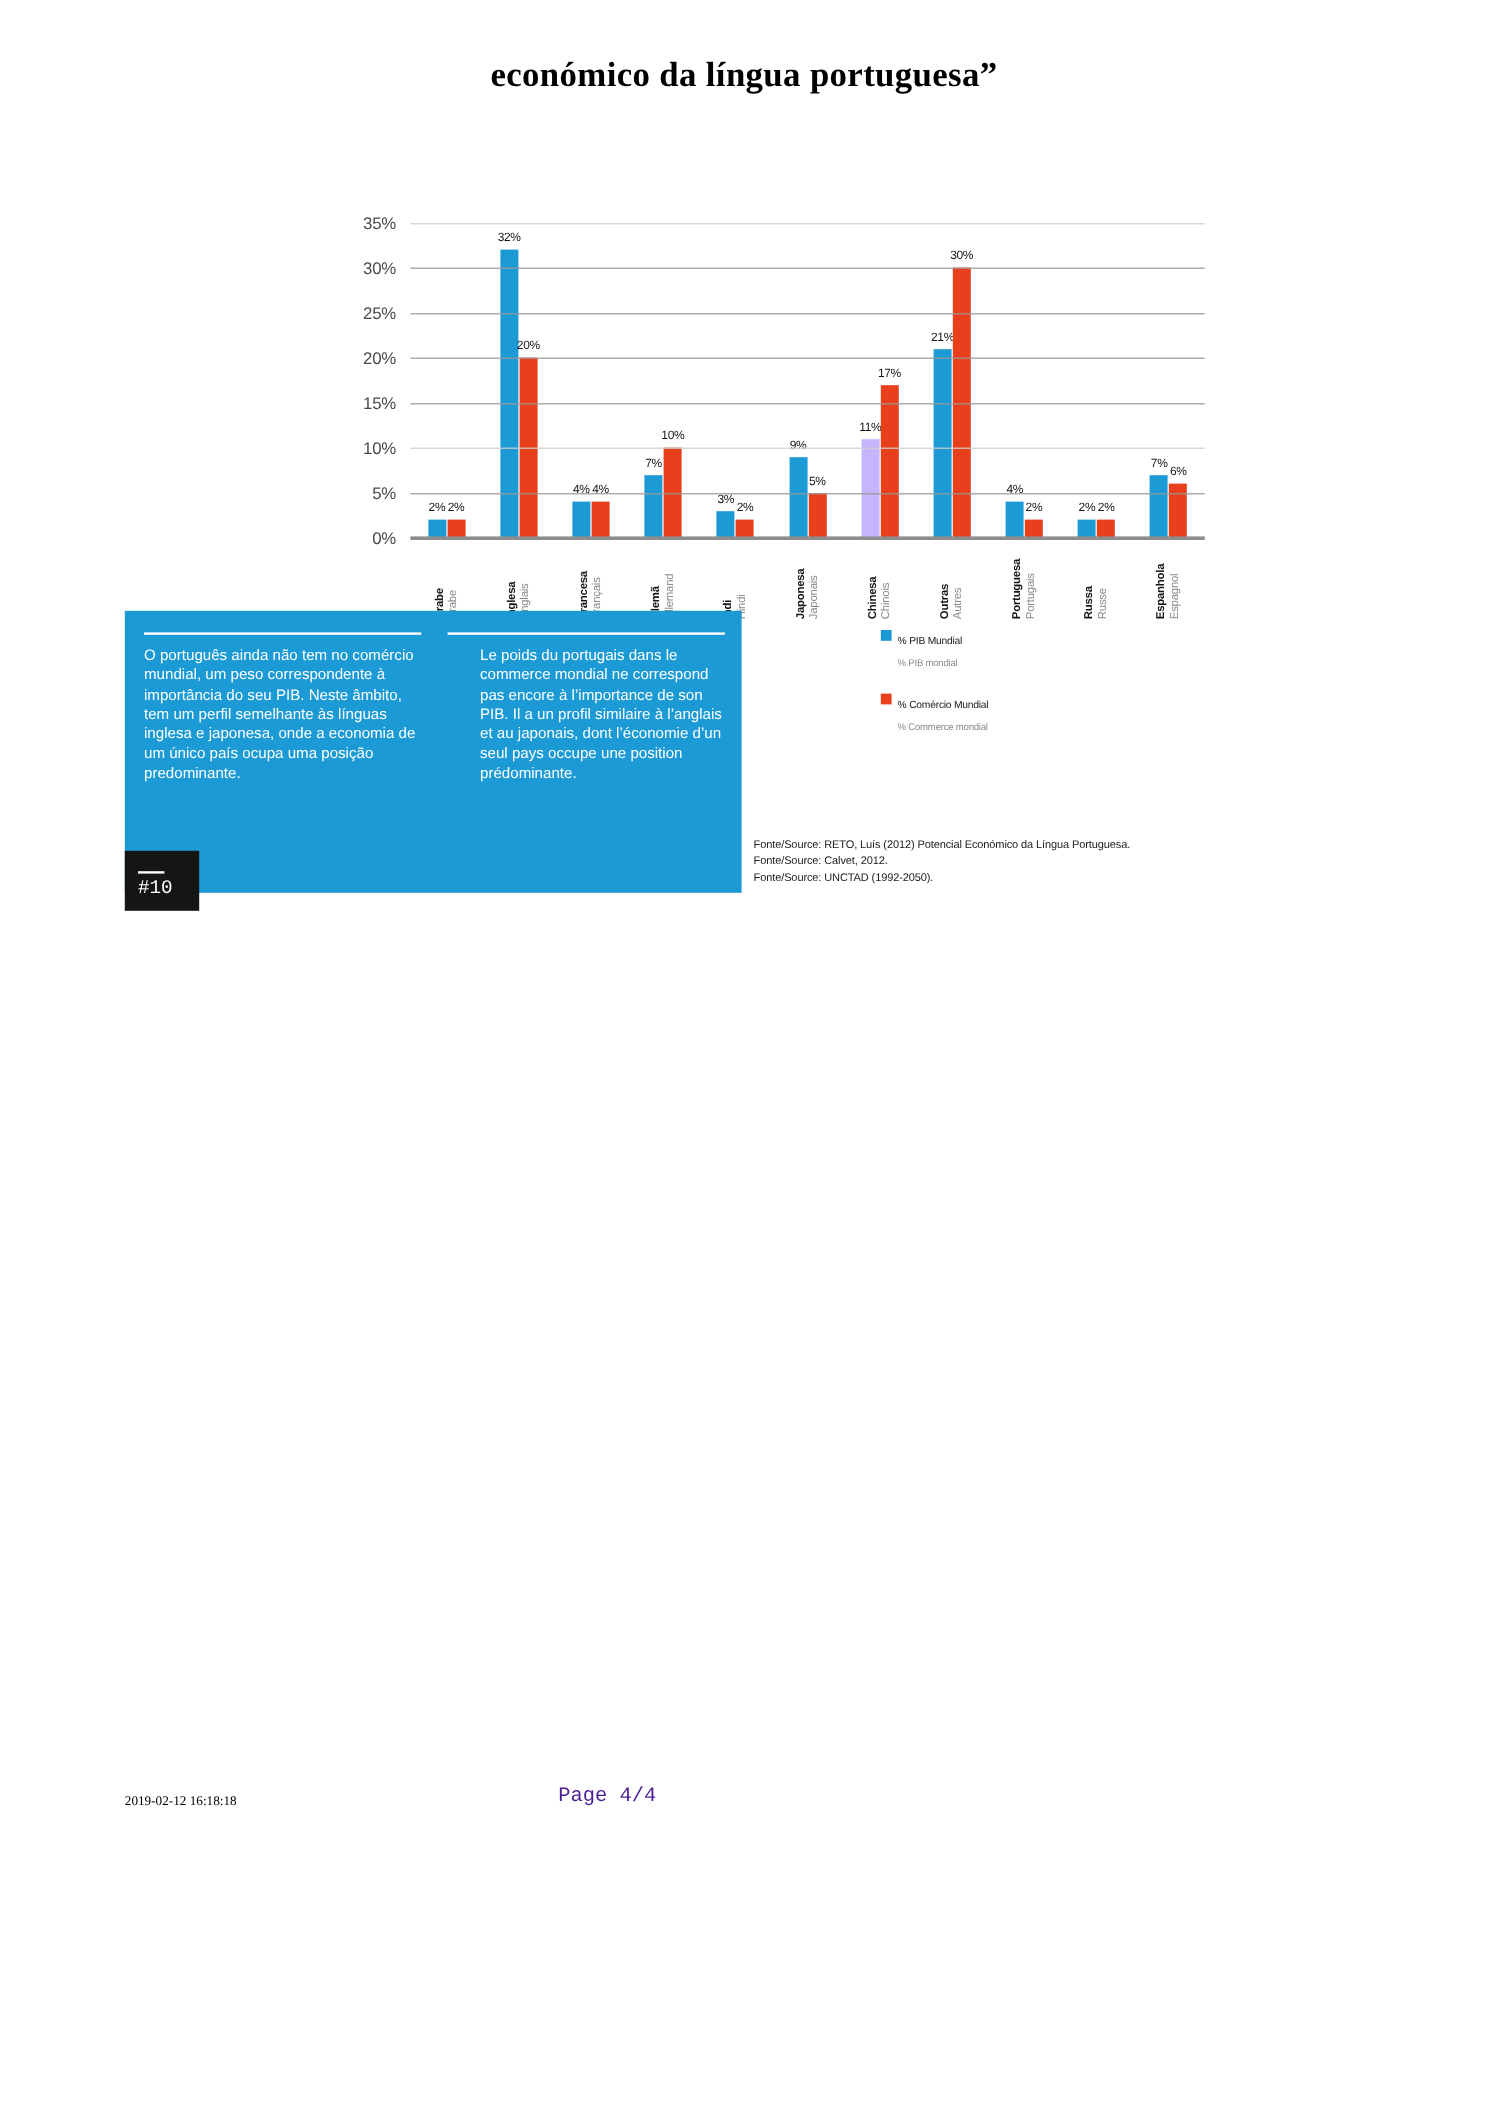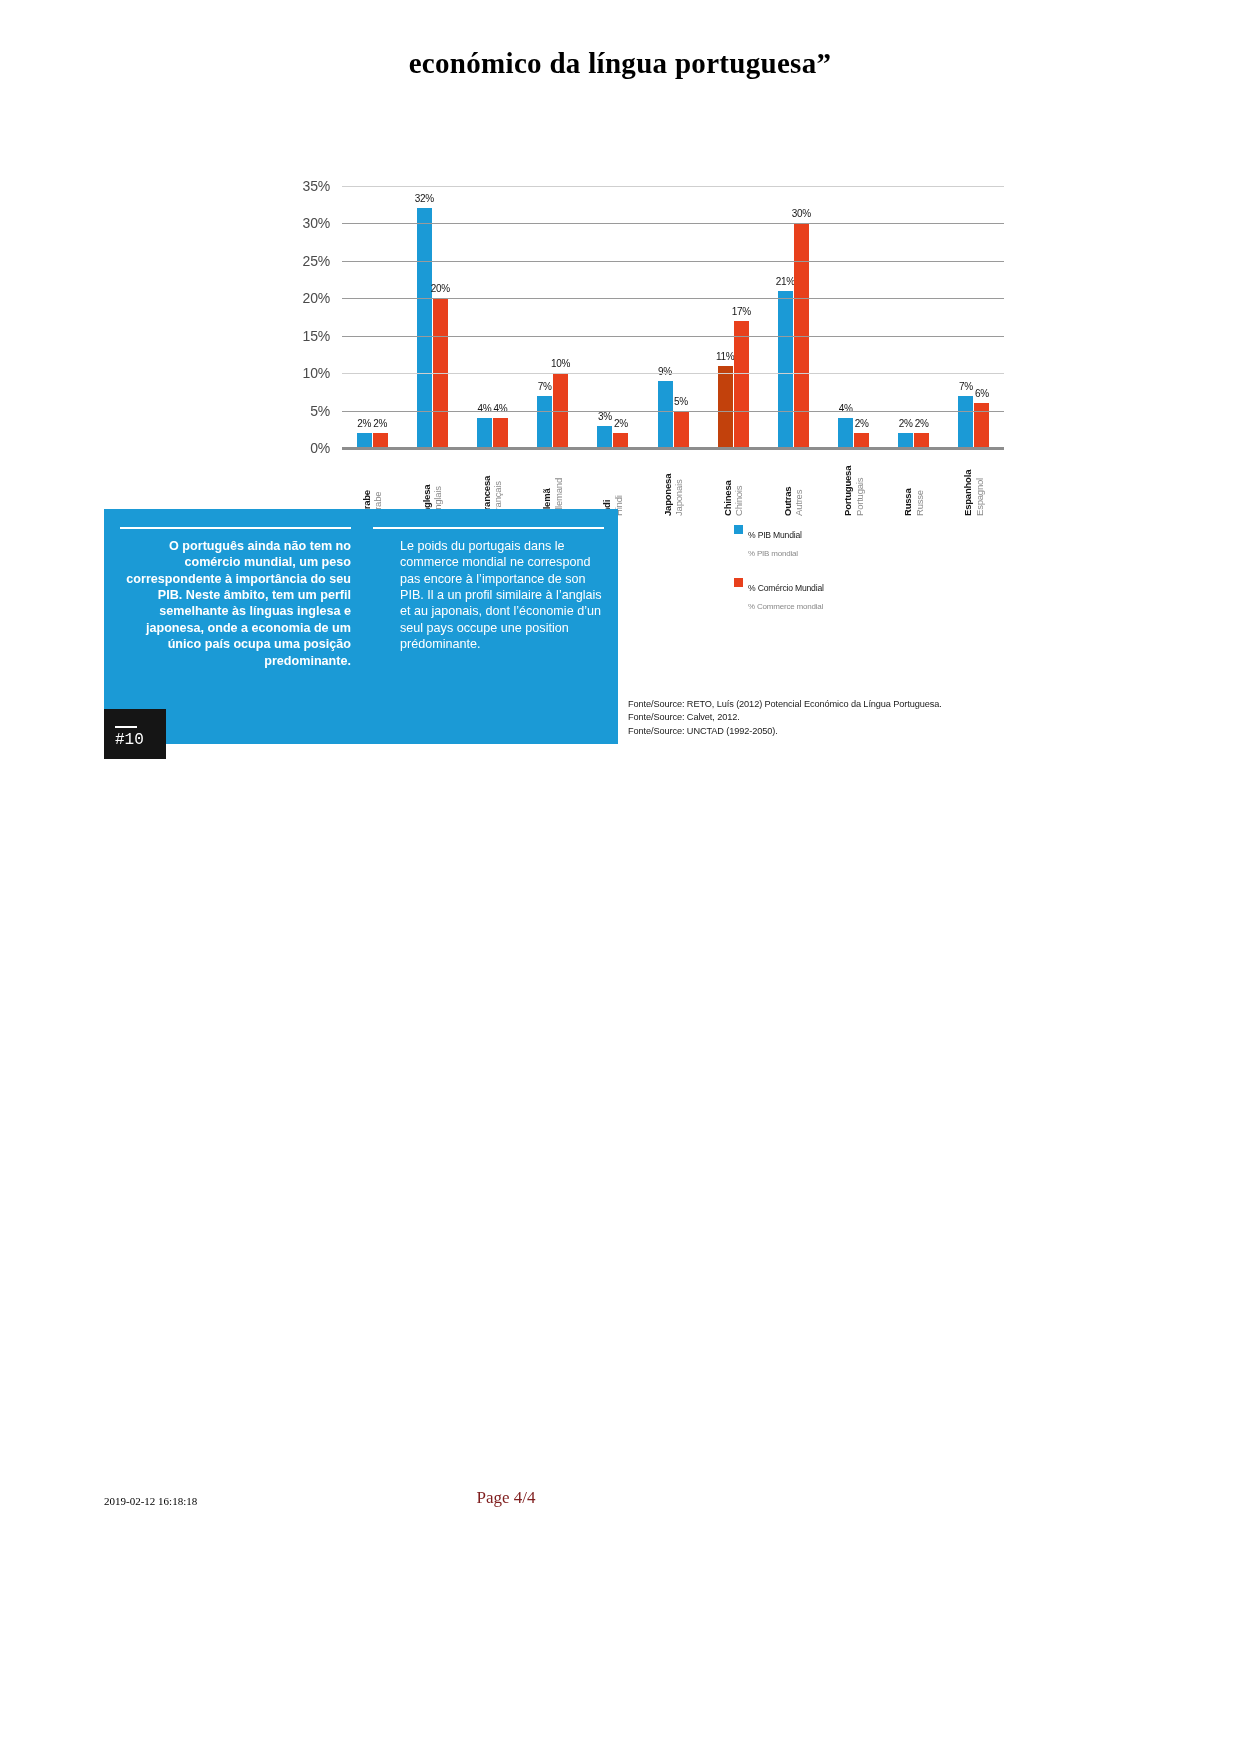--- a/index.html
+++ b/index.html
@@ -196,21 +196,21 @@
     height: 2px;
     background: #ffffff;
     margin-bottom: 9px;
     width: 100%;
   }
   .panel-text {
     color: #ffffff;
     font-size: 12.6px;
     line-height: 1.3;
   }
-  .panel-text.pt { font-weight: bold; text-align: right; }
+  .panel-text.pt { font-weight: normal; }
   .panel-text.fr { font-weight: normal; margin-left: 27px; }
 
   .tag {
     position: absolute;
     left: 0px;
     top: 523px;
     width: 62px;
     height: 50px;
     background: #151515;
   }
@@ -254,23 +254,23 @@
     font-family: "Liberation Serif", serif;
     font-size: 11px;
     color: #000;
   }
   .footer-page {
     position: absolute;
     left: 0;
     top: 1488px;
     width: 1012px;
     text-align: center;
-    font-family: Liberation Serif, serif;
+    font-family: Liberation Mono, monospace;
     font-size: 17px;
-    color: #7f1d1d;
+    color: #4c1d95;
   }
 </style>
 </head>
 <body>
 
 <div class="doc-title">
   <span class="line">económico da língua portuguesa”</span>
 </div>
 
 <div class="figure">
@@ -332,21 +332,21 @@
             </div>
             <div class="group">
               <div class="bar" style="height: 67.3714px; background: rgb(27, 154, 214);">
                 <span class="val">9%</span>
               </div>
               <div class="bar" style="height: 37.4286px; background: rgb(232, 64, 28);">
                 <span class="val">5%</span>
               </div>
             </div>
             <div class="group">
-              <div class="bar" style="height: 82.3429px; background: #c2410c;">
+              <div class="bar" style="height: 82.3429px; background: #c4b5fd;">
                 <span class="val">11%</span>
               </div>
               <div class="bar" style="height: 127.257px; background: rgb(232, 64, 28);">
                 <span class="val">17%</span>
               </div>
             </div>
             <div class="group">
               <div class="bar" style="height: 157.2px; background: rgb(27, 154, 214);">
                 <span class="val">21%</span>
               </div>

